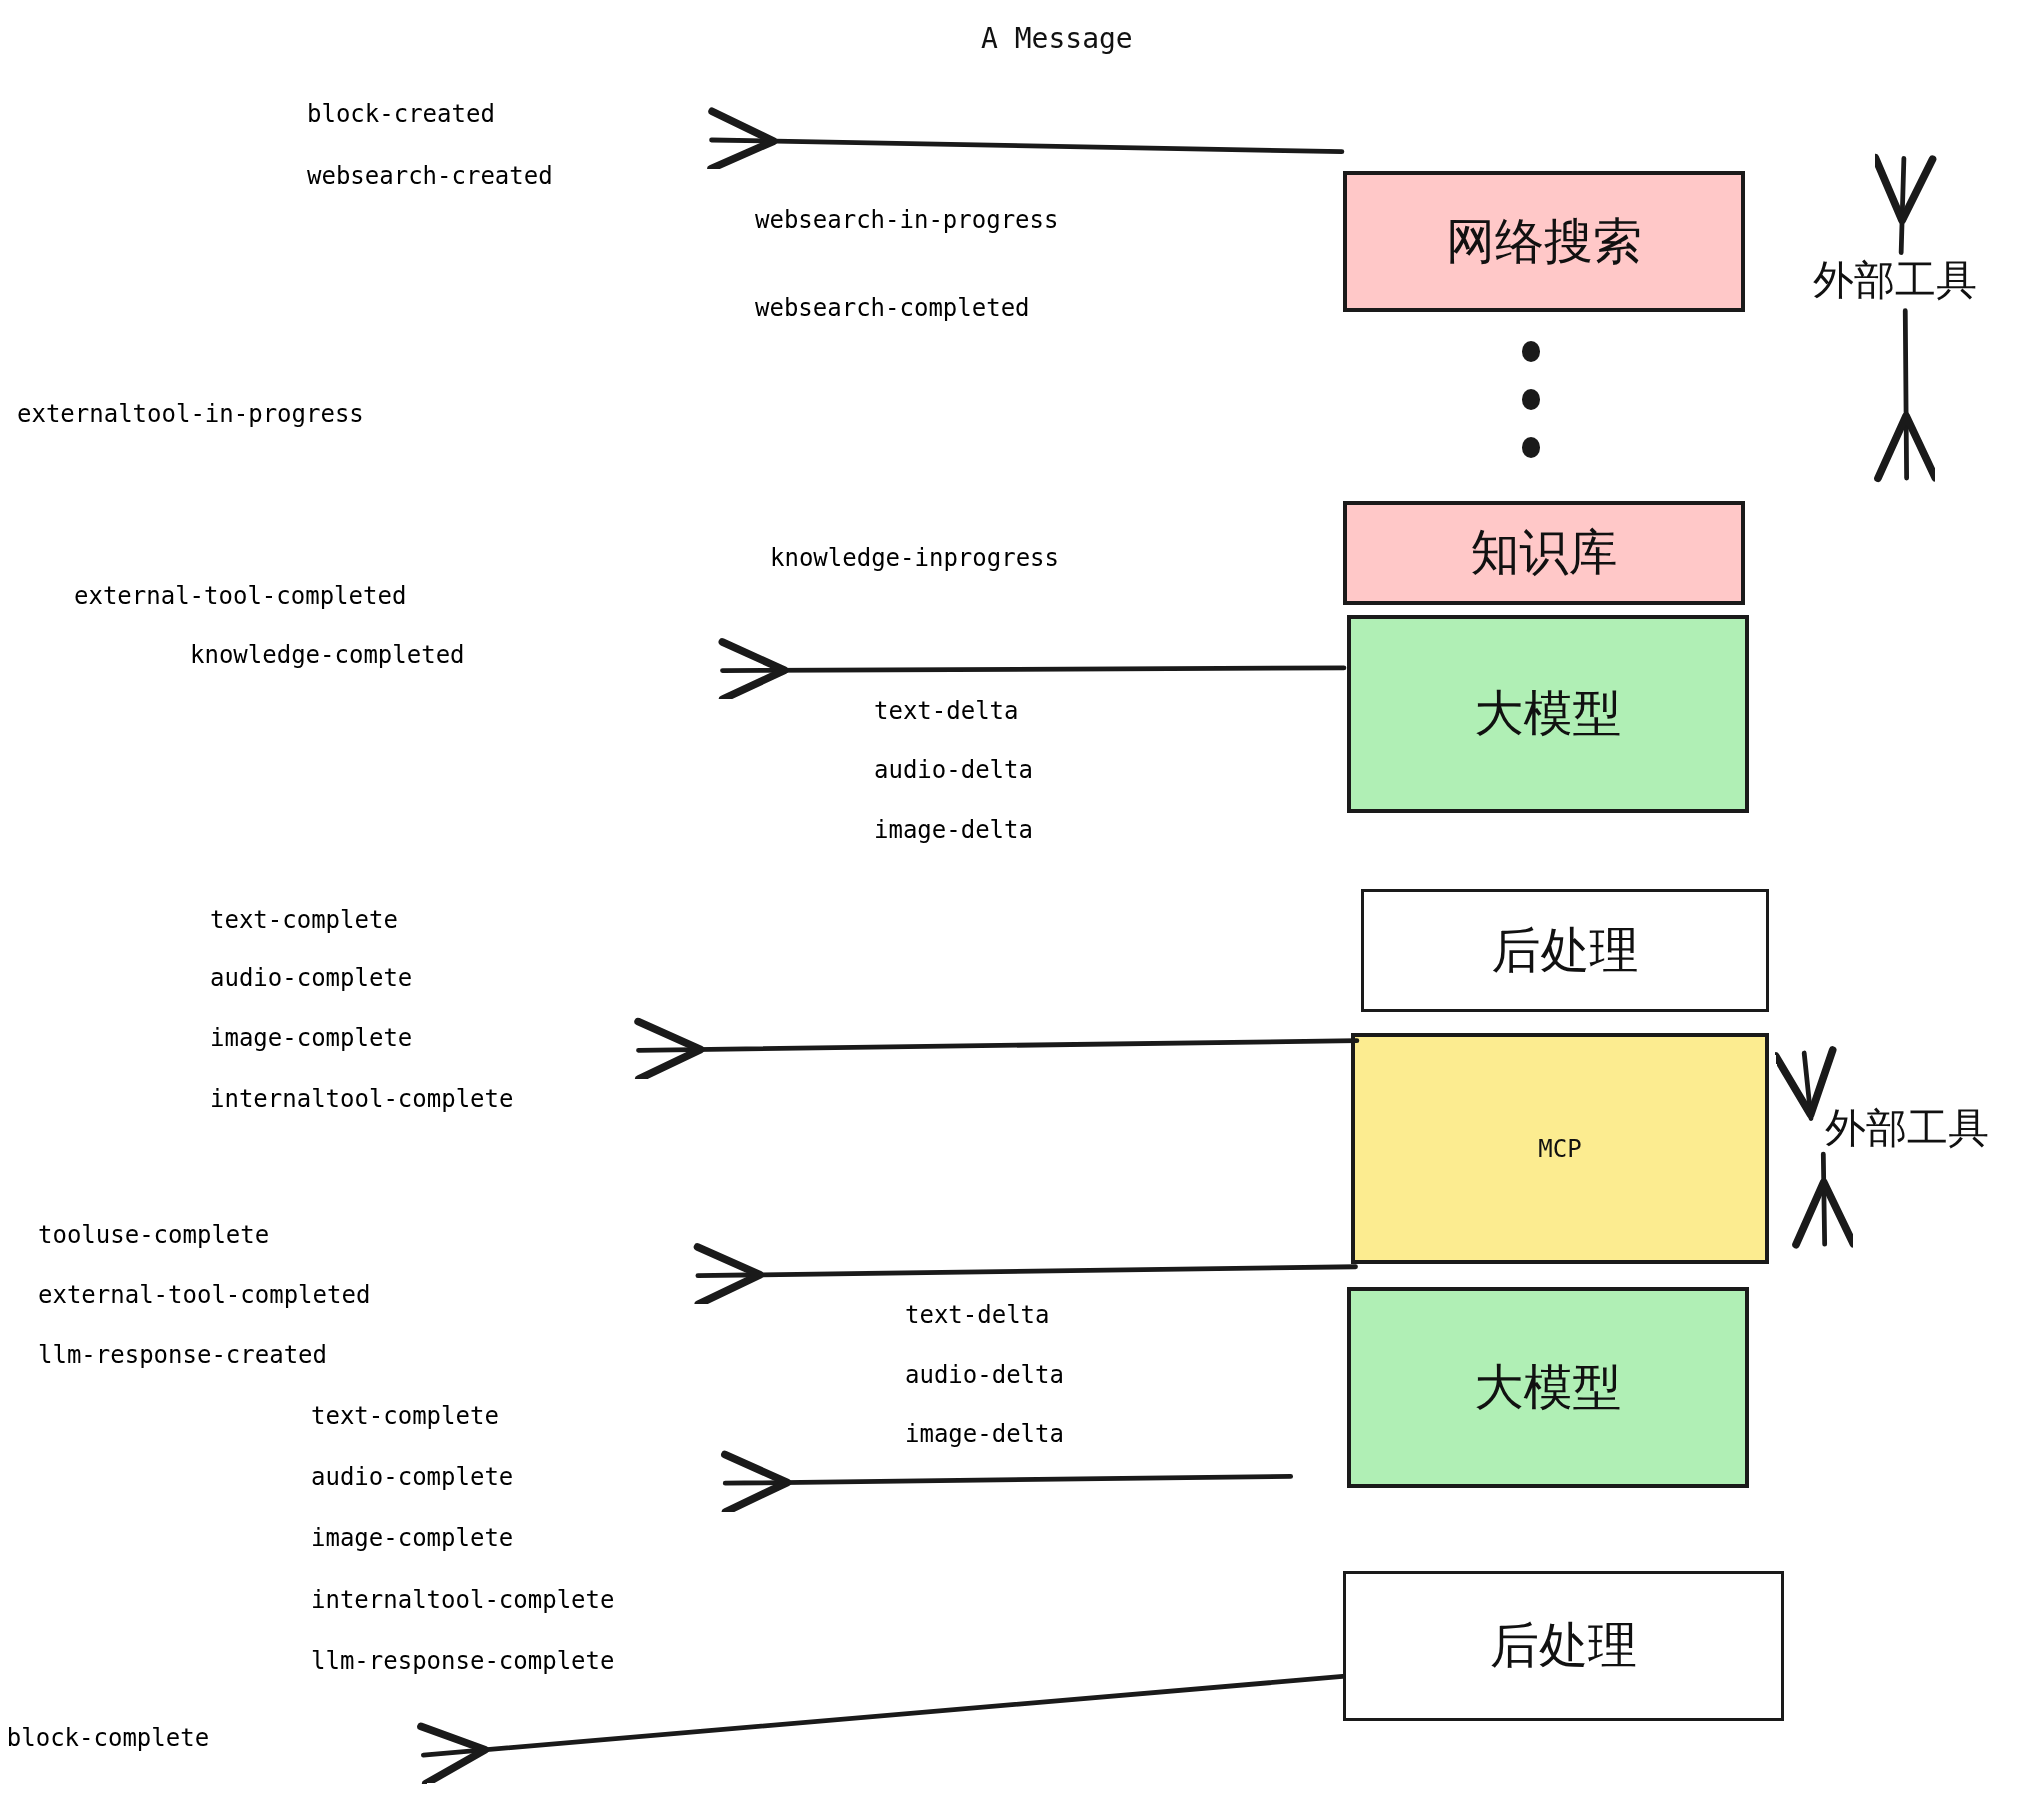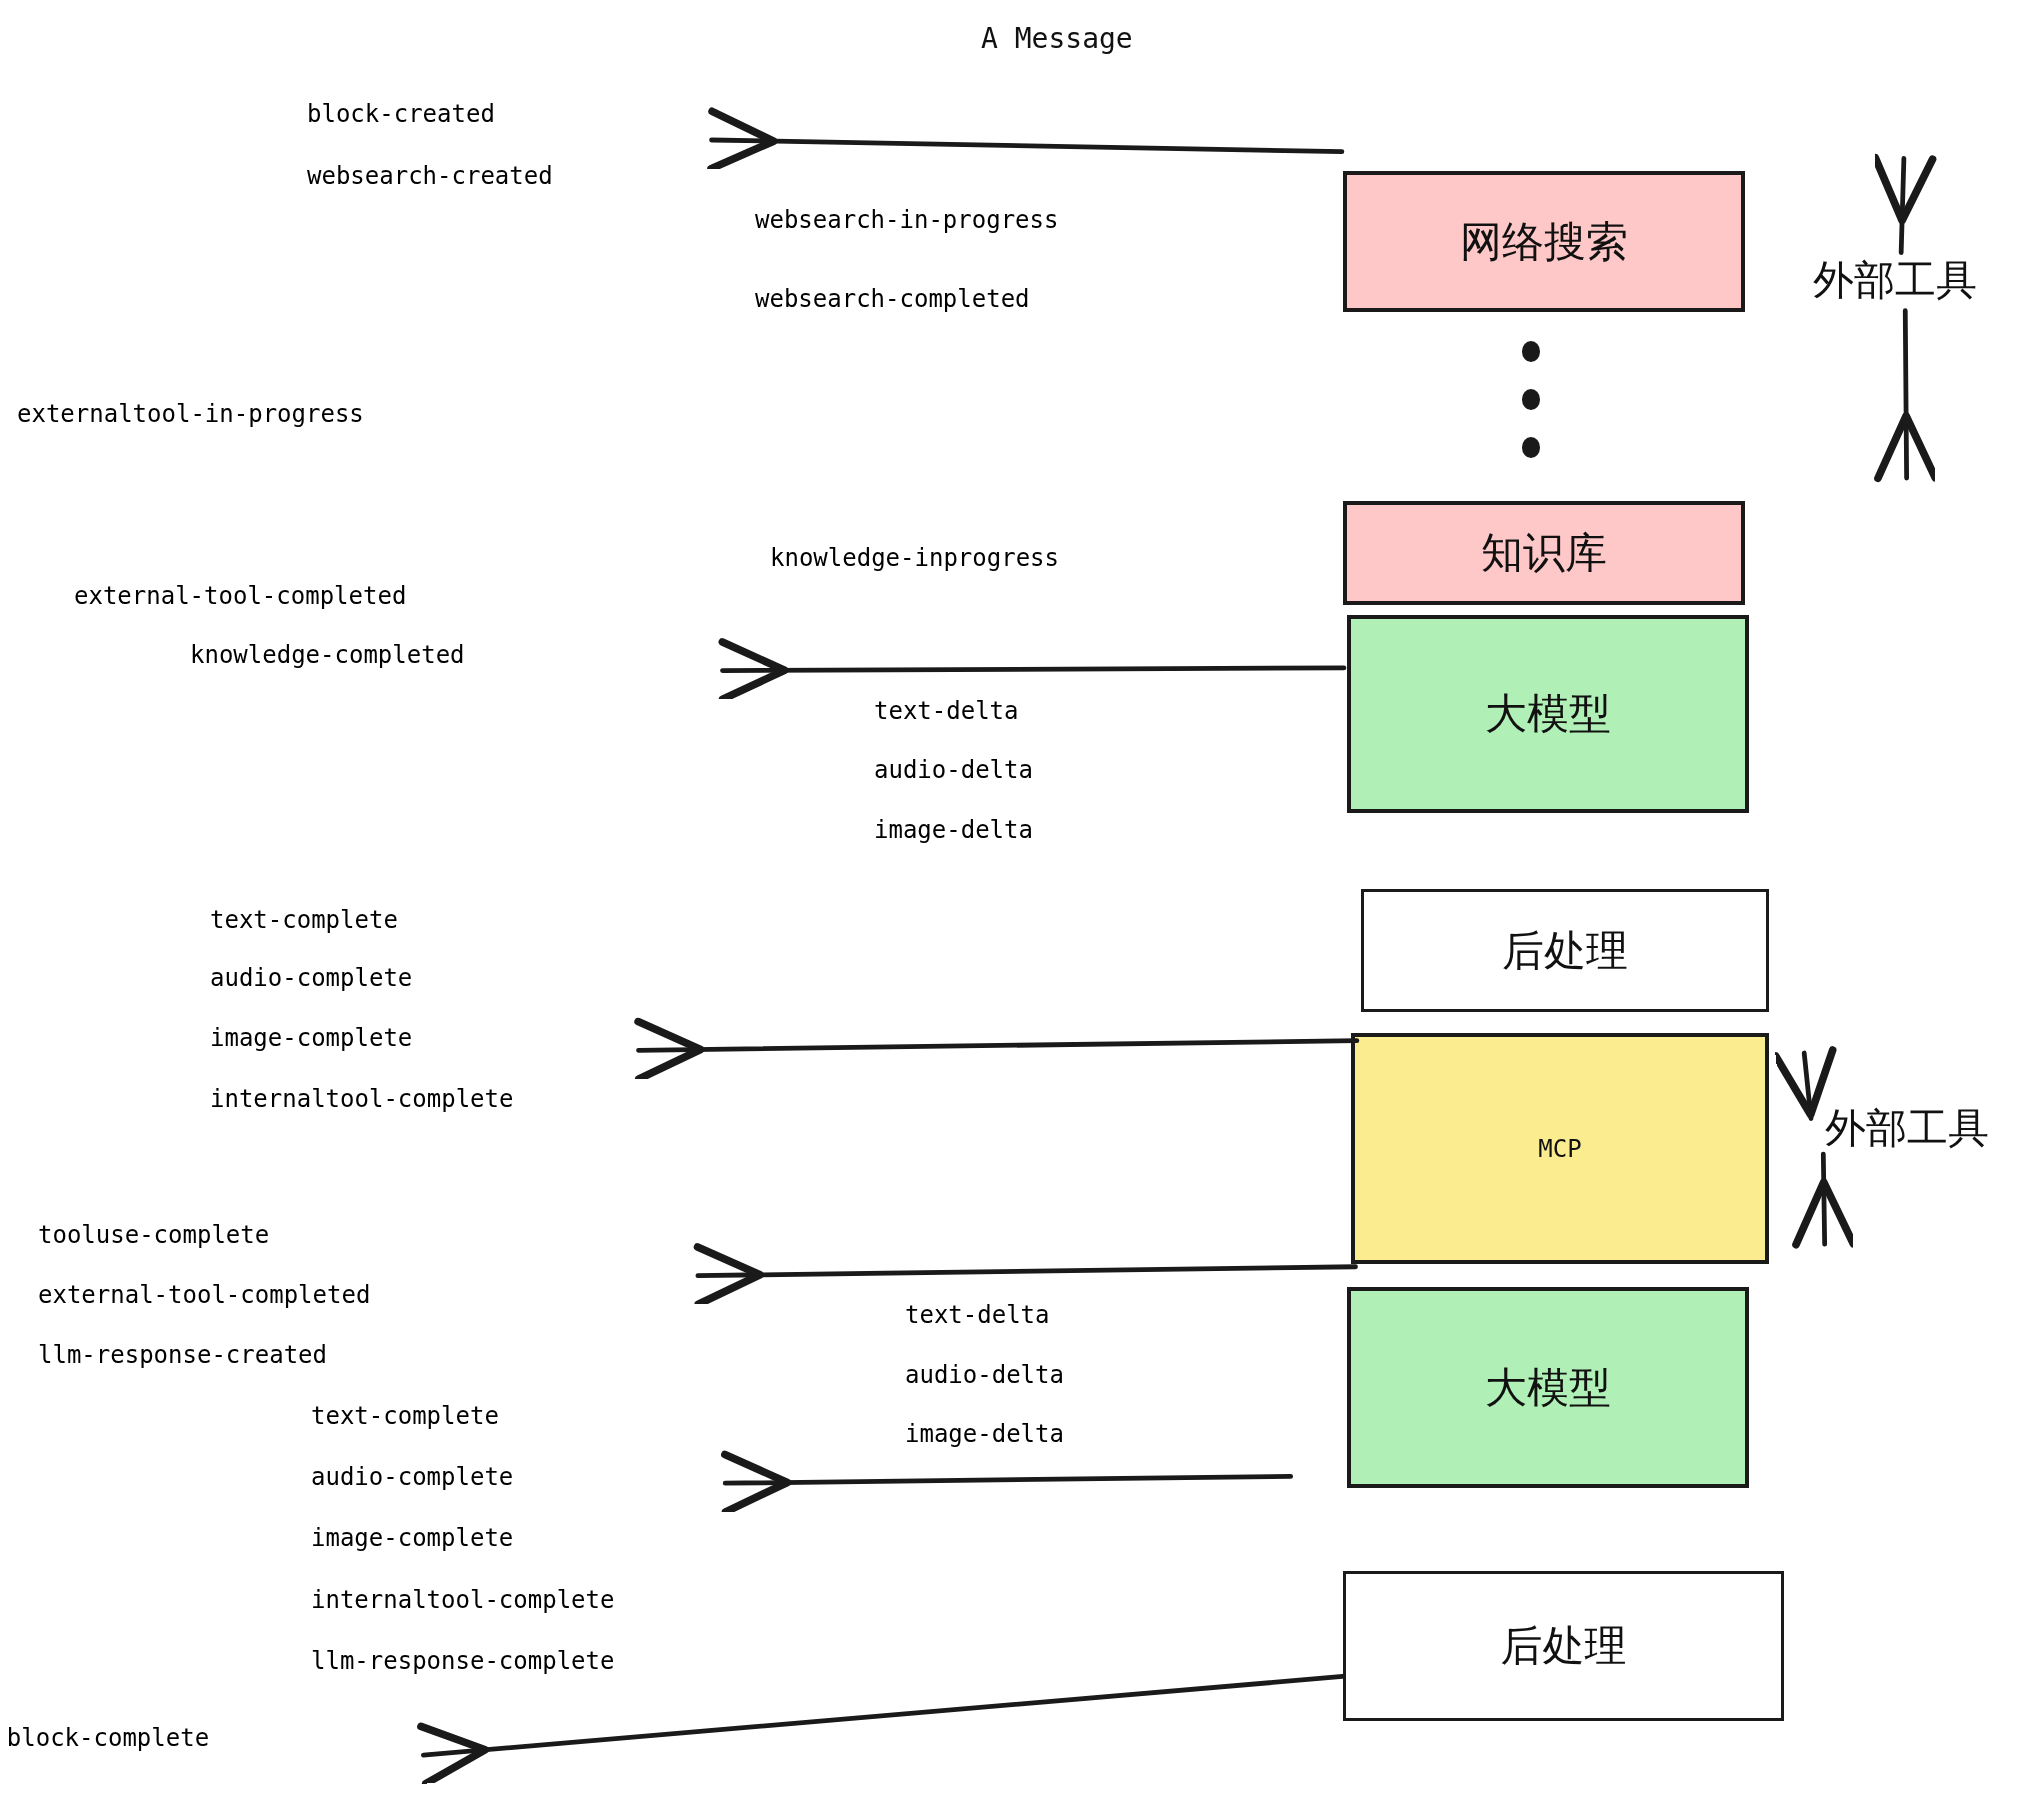--- a/index.html
+++ b/index.html
@@ -34,21 +34,21 @@
   .node {
     position: absolute;
     box-sizing: border-box;
     border: 4.1px solid #1a1a1a;
     display: flex;
     align-items: center;
     justify-content: center;
   }
   .node span {
     font-family: "DejaVu Sans", "Liberation Sans", sans-serif;
-    font-size: 42px;
+    font-size: 49px;
     color: #111111;
     white-space: nowrap;
   }
   .node span.latin {
     font-family: "DejaVu Sans Mono", "Liberation Mono", monospace;
     font-size: 24px;
   }
   .sidelabel {
     position: absolute;
     font-family: "DejaVu Sans", "Liberation Sans", sans-serif;
@@ -110,21 +110,21 @@
   <div class="node" style="left:1343px; top:1571px; width:441px; height:150px; background:#FFFFFF; border-width:3.4px;">
     <span>后处理</span>
   </div>
 
   <div class="sidelabel" style="left:1813px; top:253px;">外部工具</div>
   <div class="sidelabel" style="left:1825px; top:1101px;">外部工具</div>
 
   <div class="evt" style="left:307px; top:102px;">block-created</div>
   <div class="evt" style="left:307px; top:164px;">websearch-created</div>
   <div class="evt" style="left:755px; top:208px;">websearch-in-progress</div>
-  <div class="evt" style="left:755px; top:287px;">websearch-completed</div>
+  <div class="evt" style="left:755px; top:296px;">websearch-completed</div>
   <div class="evt" style="left:17px; top:402px;">externaltool-in-progress</div>
   <div class="evt" style="left:770px; top:546px;">knowledge-inprogress</div>
   <div class="evt" style="left:74px; top:584px;">external-tool-completed</div>
   <div class="evt" style="left:190px; top:643px;">knowledge-completed</div>
 
   <div class="evt" style="left:874px; top:699px;">text-delta</div>
   <div class="evt" style="left:874px; top:758px;">audio-delta</div>
   <div class="evt" style="left:874px; top:818px;">image-delta</div>
 
   <div class="evt" style="left:210px; top:908px;">text-complete</div>

